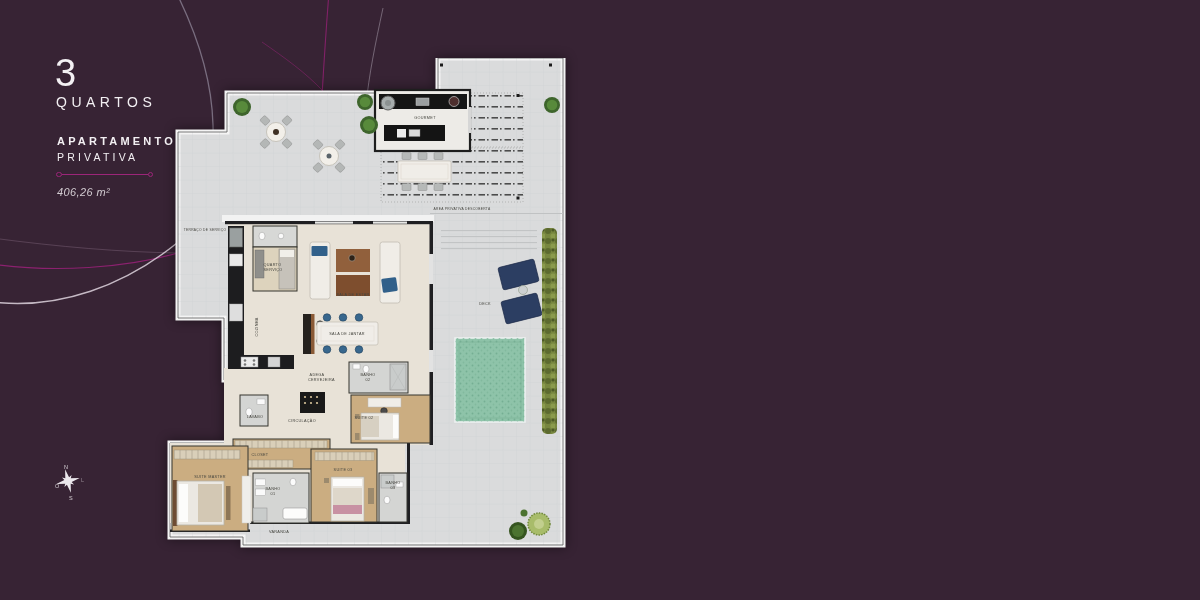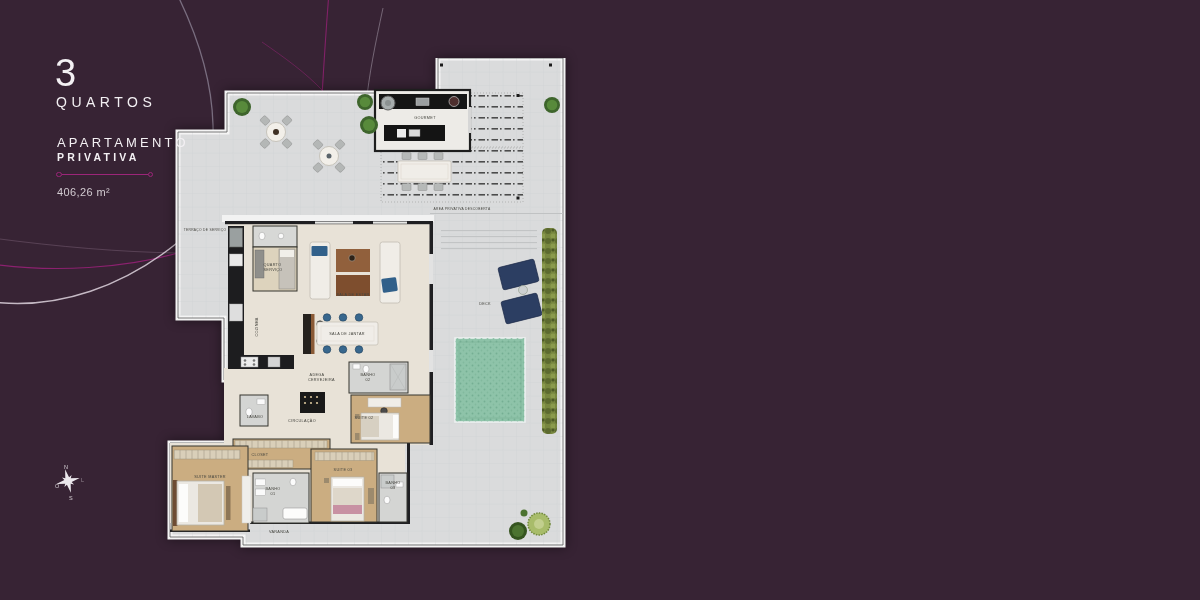--- a/index.html
+++ b/index.html
@@ -7,26 +7,26 @@
     width:1200px;height:600px;position:relative;overflow:hidden;
     background:#372334;
     font-family:"Liberation Sans", sans-serif;
   }
   
   #decor{position:absolute;left:0;top:0;z-index:0;}
   
   .brand{position:absolute;z-index:2;color:#f3f0f3;}
   .brand-number{left:55px;top:52px;font-size:38px;font-weight:300;letter-spacing:1px;}
   .brand-rooms{left:56px;top:94px;font-size:14px;font-weight:400;letter-spacing:4.5px;}
-  .unit-line1{left:57px;top:135px;font-size:13px;font-weight:400;letter-spacing:3.2px;text-align:right;}
-  .unit-line2{left:57px;top:151px;font-size:10.5px;font-weight:700;letter-spacing:3.2px;}
+  .unit-line1{left:57px;top:135px;font-size:11px;font-weight:700;letter-spacing:3.2px;text-align:right;}
+  .unit-line2{left:57px;top:151px;font-size:10.5px;font-weight:400;letter-spacing:3.2px;}
   .divider{position:absolute;left:56px;top:172px;width:97px;height:5px;z-index:2;display:flex;align-items:center;}
   .divider .dot{width:3.5px;height:3.5px;border:1px solid #9c2579;border-radius:50%;background:transparent;flex:0 0 auto;}
   .divider .line{flex:1;height:1px;background:#9c2579;}
-  .area-value{left:57px;top:186px;font-size:11px;color:#d2cbd1;font-weight:400;letter-spacing:.4px;}
+  .area-value{left:57px;top:186px;font-size:11px;color:#d2cbd1;font-weight:400;letter-spacing:.4px;font-style:italic;}
   
   #compass{position:absolute;left:38px;top:451px;z-index:2;}
   
   #plan{position:absolute;left:165px;top:58px;width:405px;height:490px;z-index:1;}
   #plan svg{position:absolute;left:0;top:0;filter:drop-shadow(0 0 6px rgba(0,0,0,.45));}
   .room-label{
     position:absolute;transform:translate(-50%,-50%);
     font-size:3.8px;letter-spacing:.3px;color:#45453f;
     text-align:center;line-height:1.3;white-space:nowrap;z-index:3;font-weight:400;
   }

